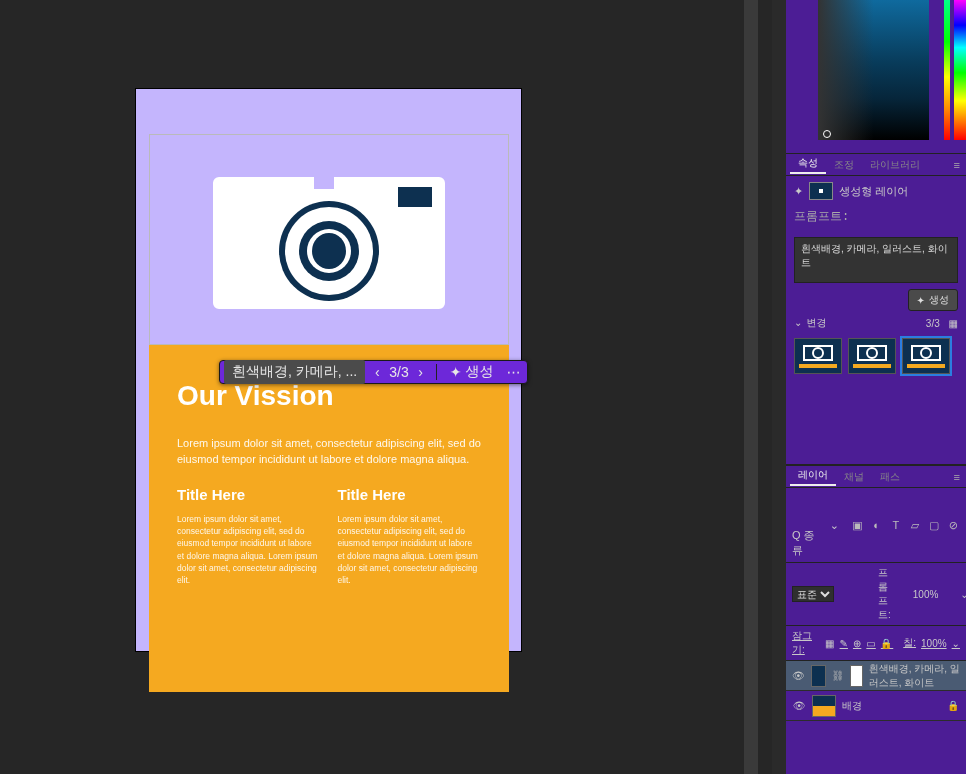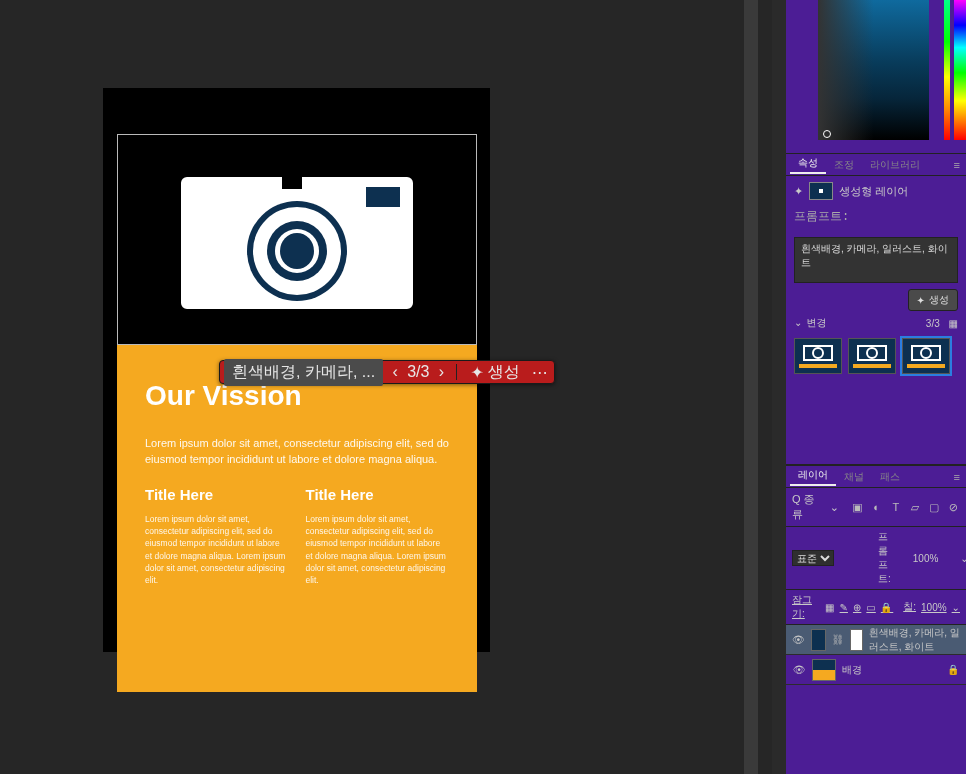--- a/index.html
+++ b/index.html
@@ -21,23 +21,23 @@
   background: #262626;
 }
 .scrollbar-v {
   position: absolute;
   right: 0; top: 0;
   width: 14px; height: 774px;
   background: #3a3a3a;
 }
 .artboard {
   position: absolute;
-  left: 104px; top: 89px;
+  left: 136px; top: 89px;
   width: 385px; height: 562px;
-  background: #000000;
+  background: #c4b5fd;
   box-shadow: 0 0 0 1px #000;
 }
 .sel-frame {
   position: absolute;
   left: 13px; top: 45px;
   width: 360px; height: 211px;
   border: 1px solid #bababa;
   display: flex;
   align-items: center;
   justify-content: center;
@@ -62,26 +62,26 @@
 .col { flex: 1; }
 .col h3 { font-size: 15px; font-weight: 700; margin-bottom: 10px; }
 .col p { font-size: 8.5px; line-height: 1.45; opacity: .9; }
 
 .ctx-bar {
   position: absolute;
   left: 219px; top: 360px;
   height: 24px;
   display: flex;
   align-items: center;
-  background: #b91c1c;
+  background: #6d28d9;
   border: 1px solid #1a1a1a;
   border-radius: 4px;
   box-shadow: 0 1px 4px rgba(0,0,0,.5);
   color: #e6e6e6;
-  font-size: 16px;
+  font-size: 14px;
   padding: 0 4px;
   gap: 2px;
 }
 .ctx-bar .chip {
   background: #4b4b4b;
   padding: 3px 8px;
   border-radius: 2px;
   white-space: nowrap;
 }
 .ctx-bar .ibtn {
@@ -185,21 +185,21 @@
 }
 .thumb.selected{outline:2px solid #2b7ee0;}
 .thumb .mini-cam{width:30px;height:16px;border:2px solid #fff;position:relative;}
 .thumb .mini-cam::after{content:"";position:absolute;left:50%;top:50%;transform:translate(-50%,-50%);width:8px;height:8px;border:2px solid #fff;border-radius:50%;}
 .thumb .mini-bar{width:38px;height:4px;background:#f5a920;margin-top:3px;}
 .thumbs-pad{flex:1;min-height:80px;}
 
 
 .layers{ border-top:1px solid #222; display:flex; flex-direction:column; flex:1;}
 .layer-tools{display:flex;align-items:center;gap:6px;padding:4px 6px;border-bottom:1px solid #222;}
-.layer-tools .search{font-size:11px;}
+.layer-tools .search{font-size:11px;margin-top:36px;}
 .layer-tools .ic{width:14px;text-align:center;color:#bbb;cursor:pointer;}
 .layer-opts{display:flex;align-items:center;gap:22px;padding:3px 6px;border-bottom:1px solid #222;font-size:10px;}
 .layer-opts select, .layer-opts input{
   background:#2f2f2f;border:1px solid #222;color:#ddd;font-size:10px;height:16px;
 }
 .layer-lockrow{display:flex;align-items:center;gap:5px;padding:3px 6px;border-bottom:1px solid #222;font-size:10px;text-decoration:underline;}
 .layer-list{flex:1;overflow:auto;}
 .layer-row{
   display:flex;align-items:center;gap:6px;
   height:30px;padding:0 6px;border-bottom:1px solid #2c2c2c;

